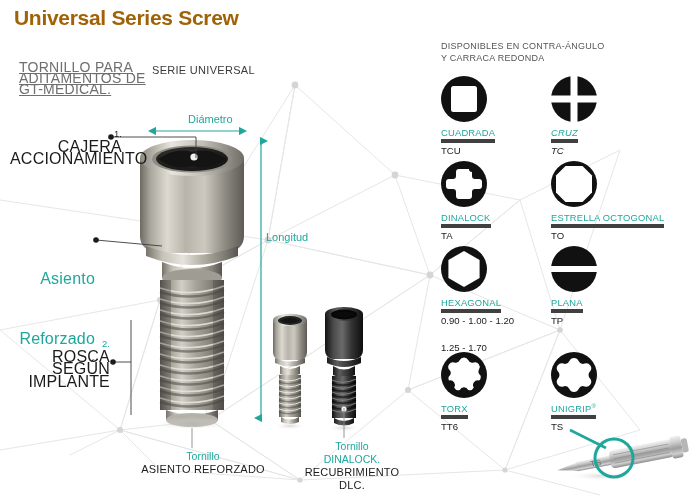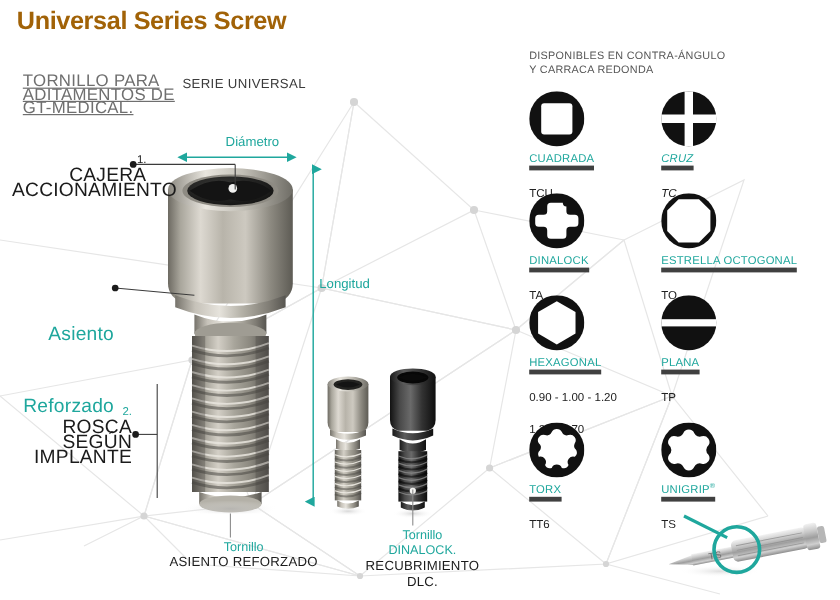--- a/index.html
+++ b/index.html
@@ -56,21 +56,21 @@
     position:absolute; left:441px; top:41px; z-index:6;
     font-size:9px; color:#555; letter-spacing:0.25px; line-height:11.5px; width:220px;
   }
   .drive-grid { position:absolute; left:441px; top:76px; width:250px; z-index:6; }
   .drive-item { position:absolute; width:115px; }
   .drive-icon { width:46px; height:46px; display:block; }
   .drive-name {
     display:inline-block; font-size:9.4px; color:#1fa79d; letter-spacing:0.2px;
     border-bottom:4px solid #404040; padding-bottom:1px; margin-top:3px;
   }
-  .drive-code { display:block; font-size:9.6px; color:#222; margin-top:14px; line-height:11px; }
+  .drive-code { display:block; font-size:9.6px; color:#222; margin-top:2px; line-height:11px; }
   .sup { font-size:6px; vertical-align:super; }
 
   
   .screw { position:absolute; z-index:4; }
 </style>
 </head>
 <body>
 
 <div id="root">
 

